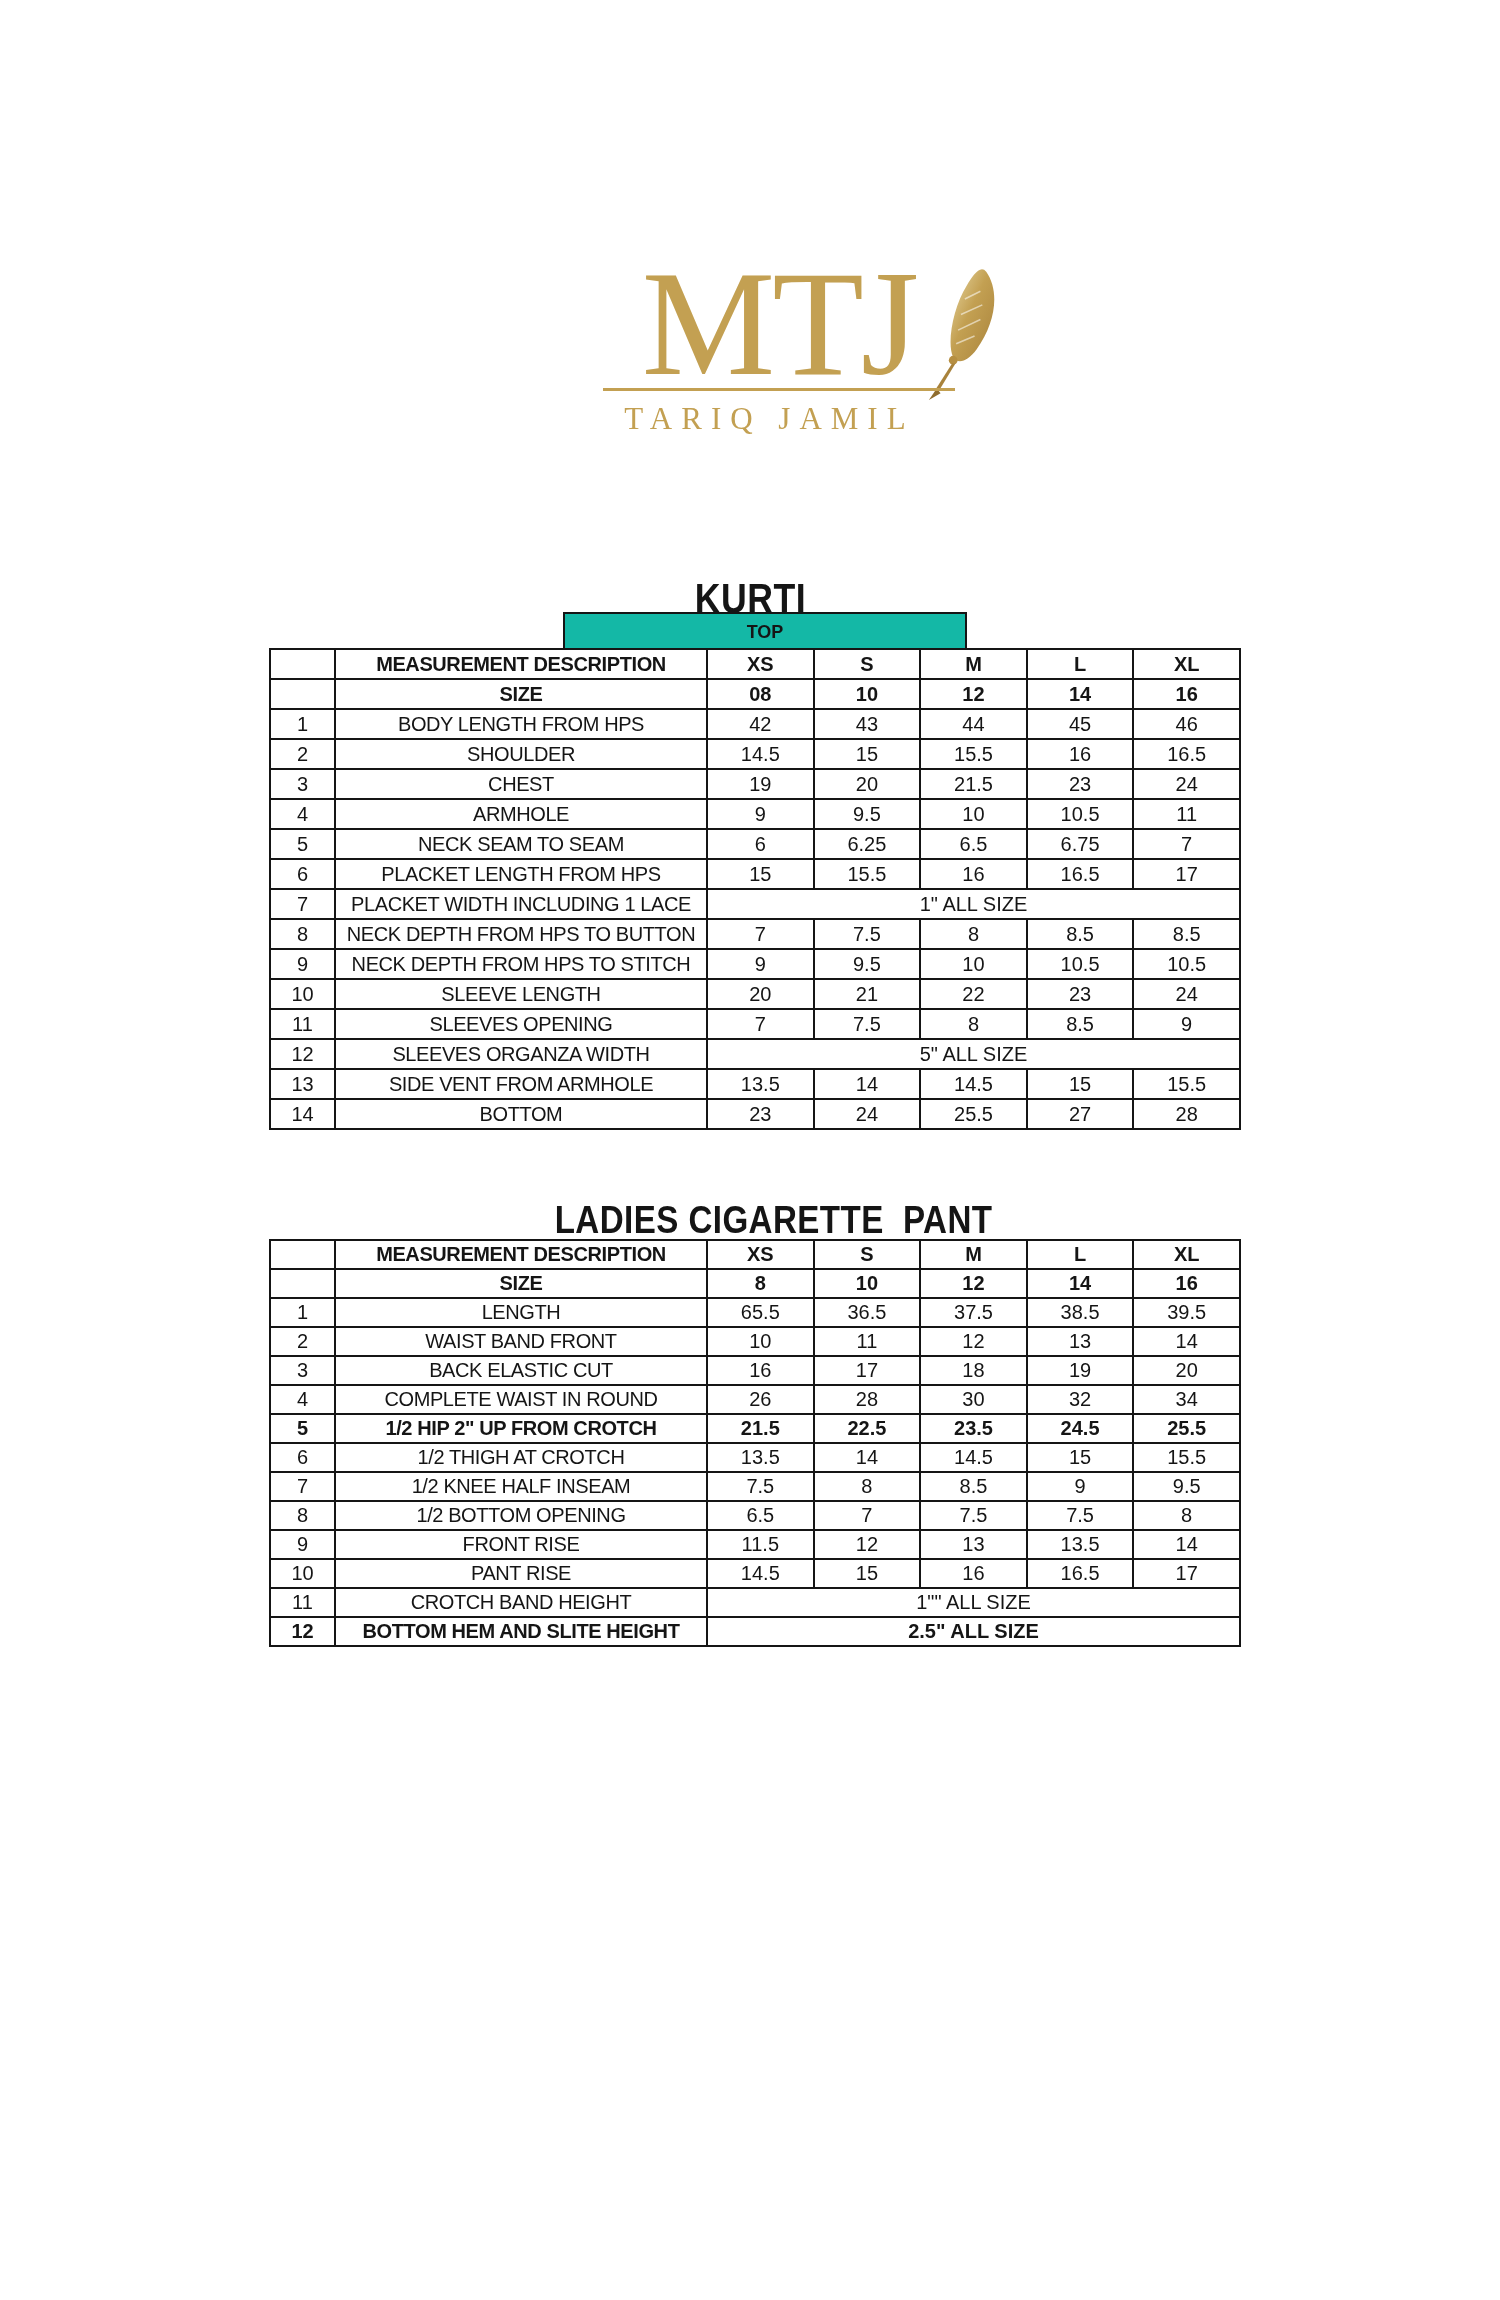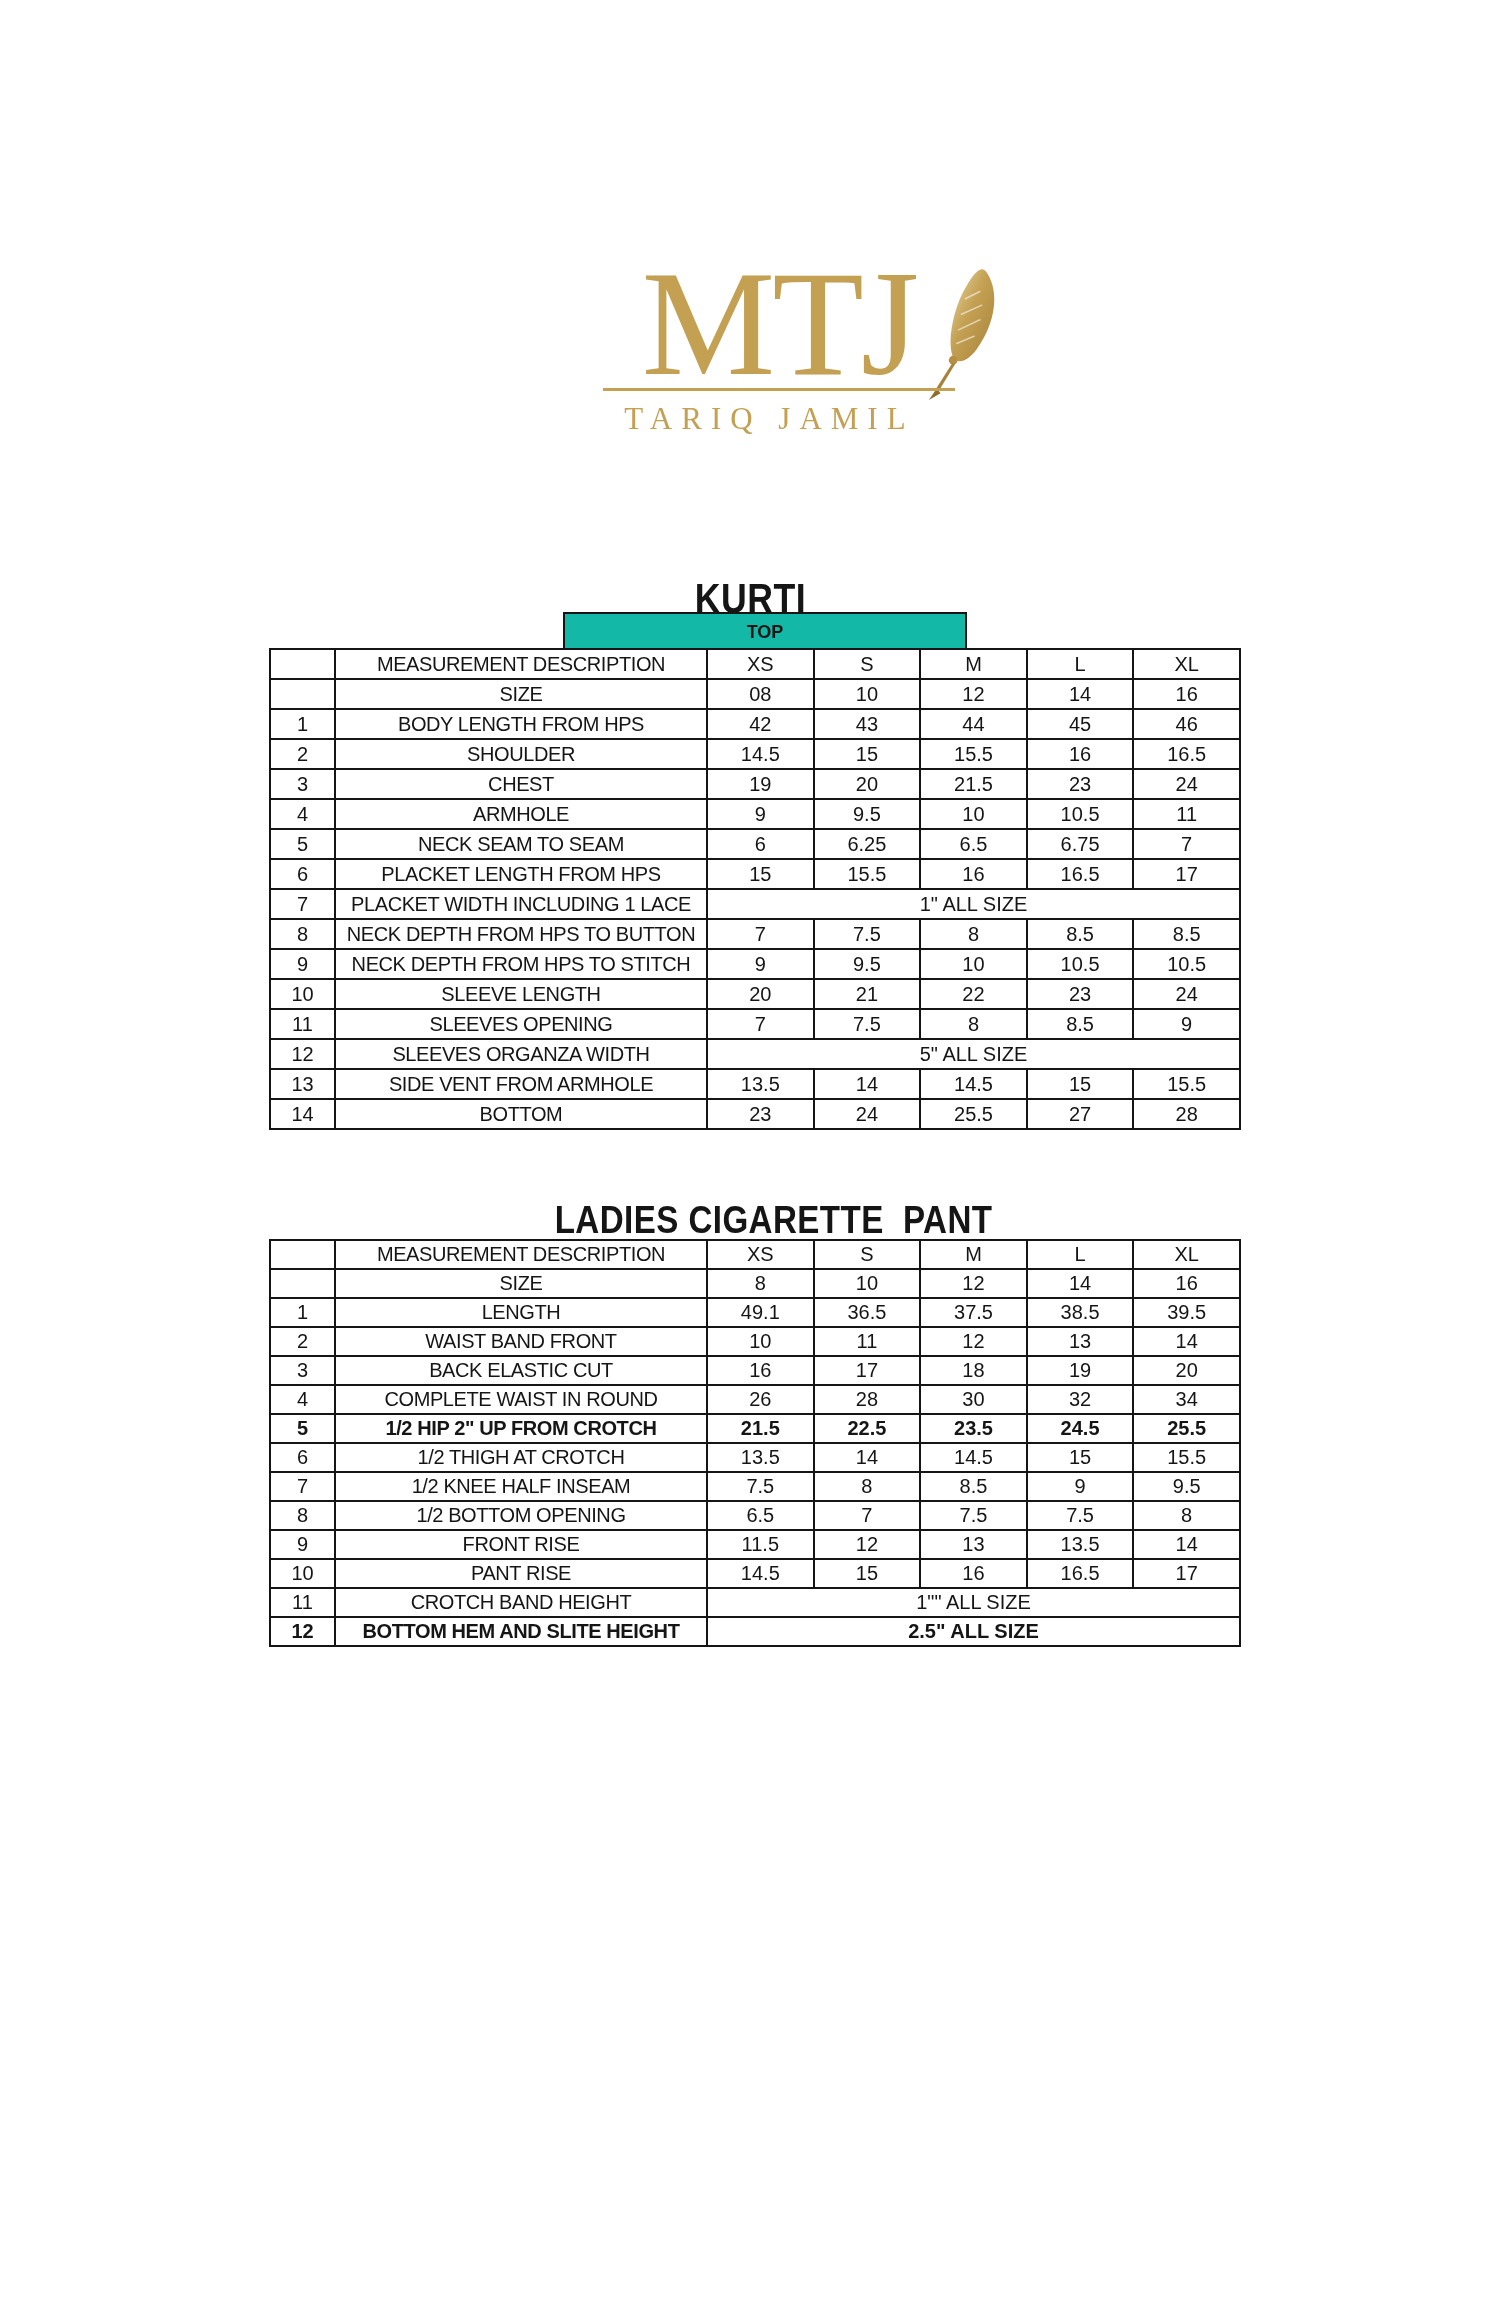--- a/index.html
+++ b/index.html
@@ -49,21 +49,21 @@
   #kurti-table { top:648px; }
   #pant-table  { top:1239px; }
   table.meas td {
     border:2px solid #151515; padding:0; text-align:center;
     font-size:20px; overflow:hidden; white-space:nowrap;
   }
   #kurti-table td { height:28px; }
   #pant-table  td { height:27px; }
   td.c-no   { font-size:19px; }
   td.c-desc { text-align:left; padding-left:8px; font-size:19px; letter-spacing:-0.4px; }
-  tr.hdr-row td, tr.size-row td { font-weight:normal;border-radius:7px; }
+  tr.hdr-row td, tr.size-row td { font-weight:bold;border-radius:7px; }
   tr.hdr-row td.c-desc, tr.size-row td.c-desc { text-align:center; padding-left:0; }
   tr.bold-row td { font-weight:bold; }
 </style>
 </head>
 <body>
 
 <div class="page">
 
   <div class="logo">
     <div class="logo-mark">
@@ -281,21 +281,21 @@
         <td>10</td>
         <td>12</td>
         <td>14</td>
         <td>16</td>
       </tr>
     </tbody>
     <tbody>
         <tr>
           <td class="c-no">1</td>
           <td class="c-desc">LENGTH</td>
-          <td>49.1</td>
+          <td>65.5</td>
           <td>36.5</td>
           <td>37.5</td>
           <td>38.5</td>
           <td>39.5</td>
         </tr>
         <tr>
           <td class="c-no">2</td>
           <td class="c-desc">WAIST BAND FRONT</td>
           <td>10</td>
           <td>11</td>

